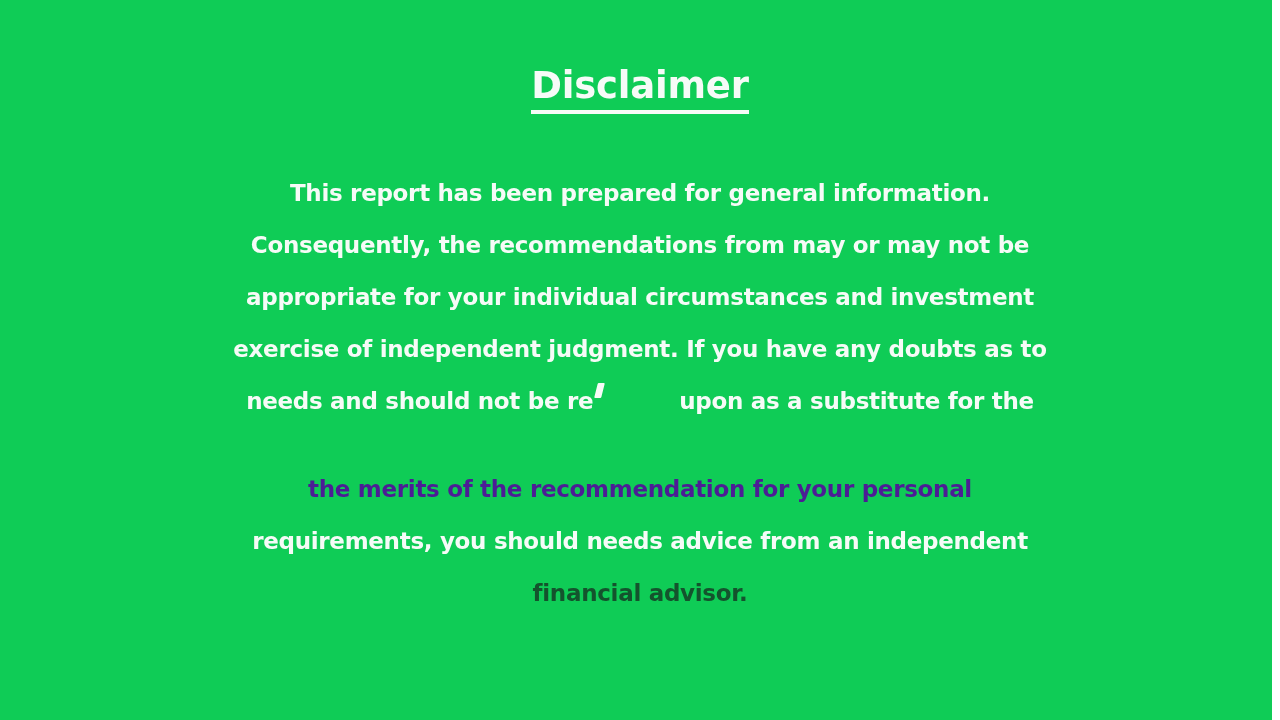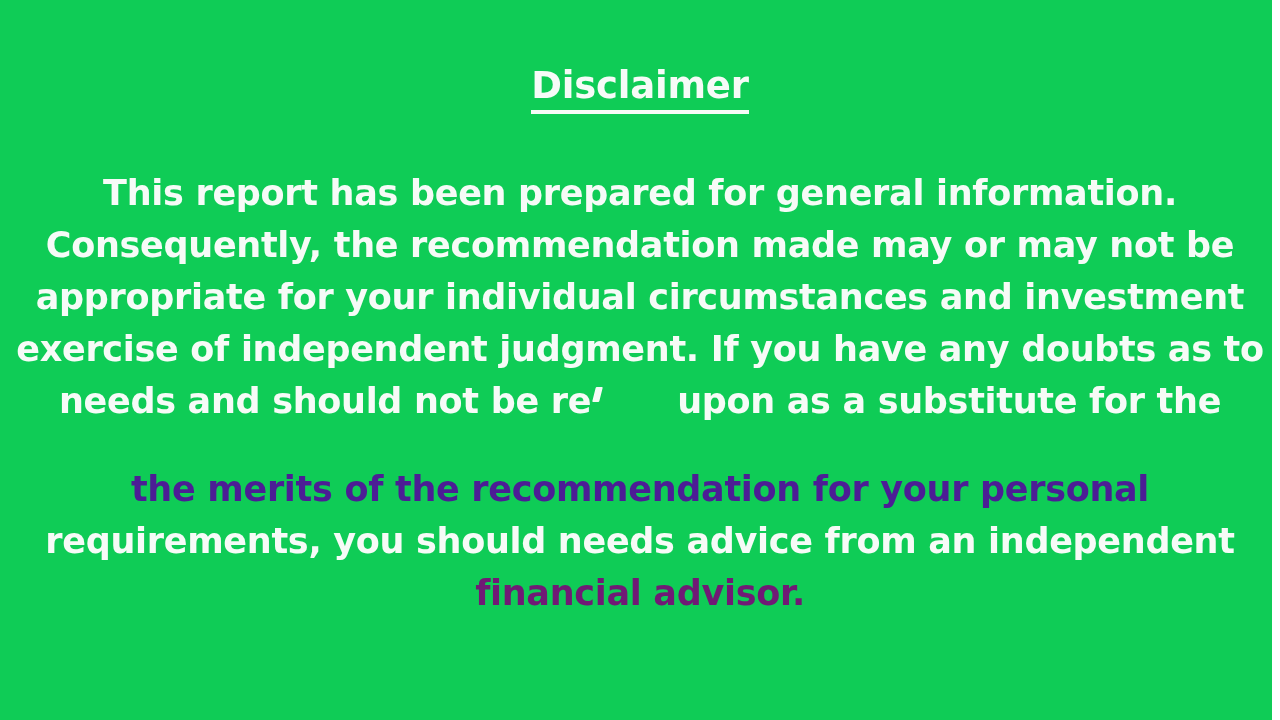--- a/index.html
+++ b/index.html
@@ -51,21 +51,21 @@
     position: absolute;
     top: 167px;
     left: 14px;
     width: 1252px;
     text-align: center;
   }
 
   .body-line {
     color: #f6fbf7;
     font-family: "DejaVu Sans", sans-serif;
-    font-size: 35px;
+    font-size: 23px;
     font-weight: bold;
     line-height: 52px;
     letter-spacing: -0.3px;
     white-space: nowrap;
     position: relative;
   }
 
   
   .glitch-word {
     position: relative;
@@ -114,32 +114,32 @@
 <div id="slide" style="background: rgb(15, 204, 86);">
 
   <div id="title-block">
     <span id="slide-title" style="color: rgb(246, 251, 247); border-bottom-color: rgb(246, 251, 247);">Disclaimer</span>
   </div>
 
   <div id="body-block">
 
     <div class="body-line" style="color: rgb(246, 251, 247);">This report has been prepared for general information.</div>
 
-    <div class="body-line" style="color: rgb(246, 251, 247);">Consequently, the recommendation made may or may not be</div>
+    <div class="body-line" style="color: rgb(246, 251, 247);">Consequently, the recommendations from may or may not be</div>
 
     <div class="body-line" style="color: rgb(246, 251, 247);">appropriate for your individual circumstances and investment</div>
 
     <div class="body-line" style="color: rgb(246, 251, 247);">
       <span>exercise of independent judgm</span><span class="clipped-letter">e</span><span>nt. If you have any doubts as to</span>
     </div>
 
     <div class="body-line" style="color: rgb(246, 251, 247);">
       <span>needs and should not be re</span><span class="glitch-word"><span class="stroke-remnant"></span><span class="erased-gap"></span></span><span>upon as a substitute for the</span>
     </div>
 
     <div class="body-line" style="color: #4c1d95; margin-top: 36px;">the merits of the recommendation for your personal</div>
 
     <div class="body-line" style="color: rgb(246, 251, 247);">requirements, you should needs advice from an independent</div>
 
-    <div class="body-line" style="color: #701a75;">financial advisor.</div>
+    <div class="body-line" style="color: #14532d;">financial advisor.</div>
 
   </div>
 </div>
 
 </body></html>

